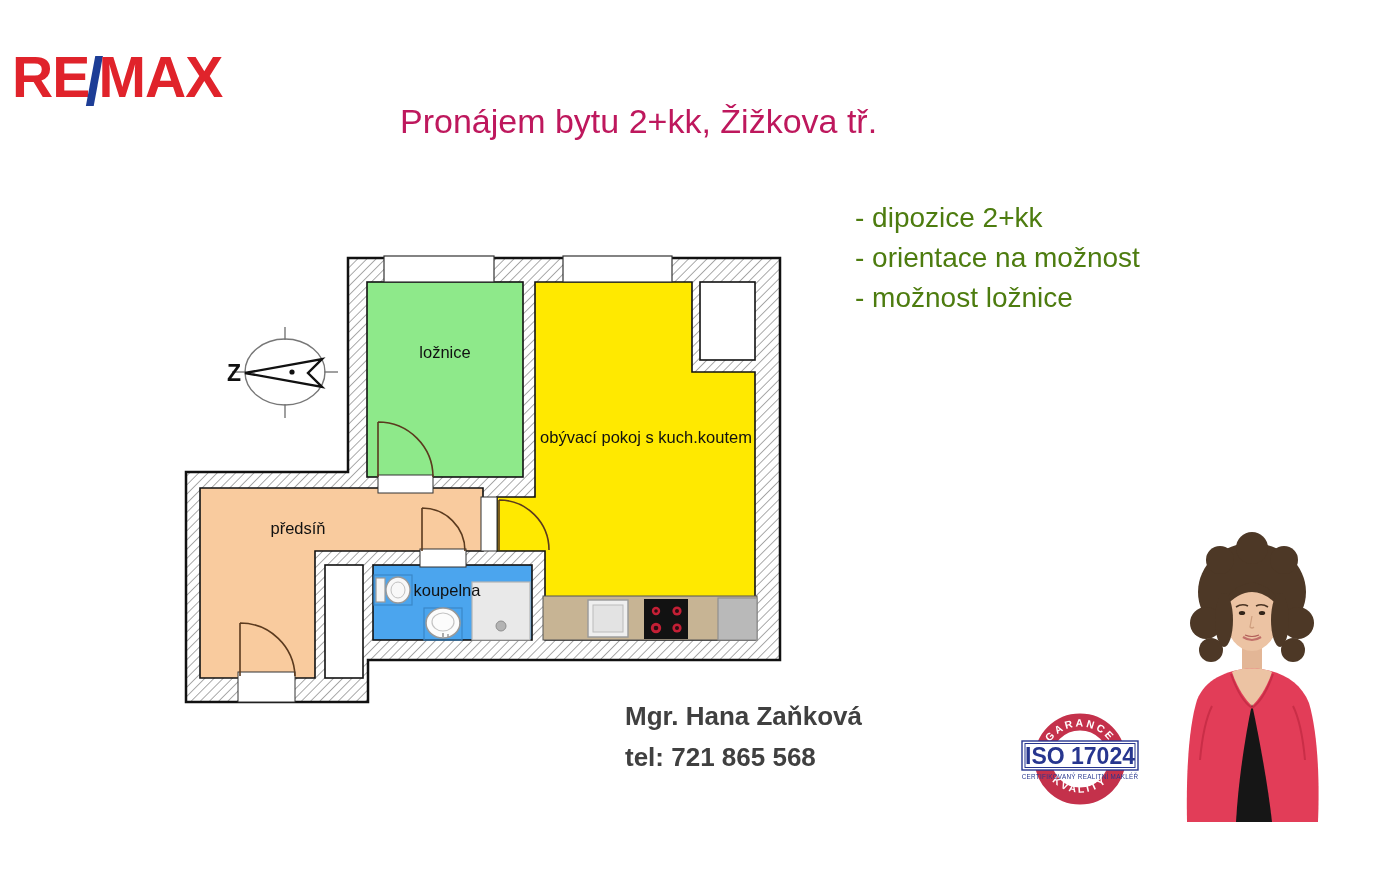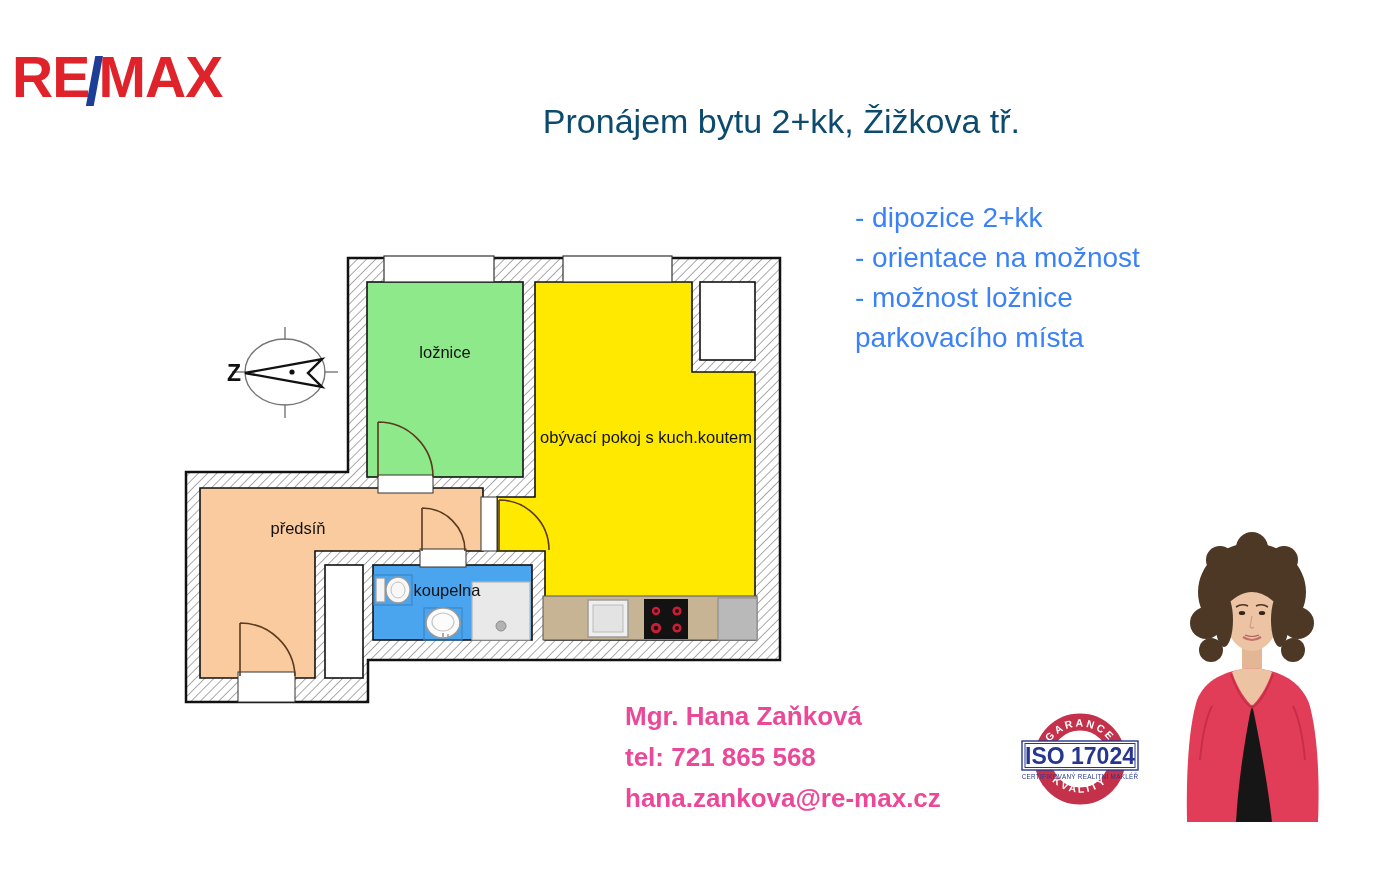--- a/index.html
+++ b/index.html
@@ -4,45 +4,44 @@
 <style>
   html,body{margin:0;padding:0;background:#888;}
   #page{position:relative;width:1377px;height:883px;background:#ffffff;overflow:hidden;
         font-family:"Liberation Sans",sans-serif;}
   .abs{position:absolute;}
   
   #logo{left:12px;top:48px;font-weight:700;font-size:57px;letter-spacing:-1px;line-height:1;}
   #logo .red{color:#e0232b;}
   #logo .slash{color:#1d3d96;font-size:66px;vertical-align:-7px;margin:0 -4px;}
   
-  #title{left:400px;top:102px;width:620px;text-align:right;font-size:34px;color:#0c4a6e;}
+  #title{left:400px;top:102px;width:620px;text-align:left;font-size:34px;color:#be185d;}
   
-  #features{left:855px;top:198px;font-size:28px;color:#3b82f6;}
+  #features{left:855px;top:198px;font-size:28px;color:#4d7c0f;}
   #features .line{height:40px;line-height:40px;white-space:nowrap;}
   
-  #contact{left:625px;top:696px;font-weight:700;font-size:26px;line-height:41px;color:#ec4899;}
+  #contact{left:625px;top:696px;font-weight:700;font-size:26px;line-height:41px;color:#404040;}
   svg text{font-family:"Liberation Sans",sans-serif;}
   .planlabel{font-size:16.5px;fill:#111;}
 </style>
 </head>
 <body>
 
 <div id="page">
 
   <div class="abs" id="logo">
     <span class="red">RE</span><span class="slash">/</span><span class="red">MAX</span>
   </div>
 
   <div class="abs" id="title">Pronájem bytu 2+kk, Žižkova tř.</div>
 
   <div class="abs" id="features">
     <div class="line">- dipozice 2+kk</div>
     <div class="line">- orientace na možnost</div>
     <div class="line">- možnost ložnice</div>
-    <div class="line">parkovacího místa</div>
   </div>
 
   <svg class="abs" style="left:180px;top:250px;" width="620" height="460" viewBox="180 250 620 460">
     <defs>
       <pattern id="hatch" width="6.5" height="6.5" patternUnits="userSpaceOnUse" patternTransform="rotate(-45)">
         <rect width="6.5" height="6.5" fill="#ffffff"></rect>
         <line x1="0" y1="0" x2="6.5" y2="0" stroke="#444" stroke-width="0.9"></line>
       </pattern>
     </defs>
 
@@ -118,21 +117,20 @@
       <line x1="324" y1="372" x2="338" y2="372" stroke="#777" stroke-width="1.4"></line>
       <polygon points="245,373 322,359 308,373 322,387" fill="#fff" stroke="#111" stroke-width="2.4" stroke-linejoin="miter"></polygon>
       <circle cx="292" cy="372" r="2.6" fill="#111"></circle>
       <text x="241" y="381" text-anchor="end" font-size="23" font-weight="700" fill="#111">Z</text>
     </g>
   </svg>
 
   <div class="abs" id="contact">
     <div>Mgr. Hana Zaňková</div>
     <div>tel: 721 865 568</div>
-    <div>hana.zankova@re-max.cz</div>
   </div>
 
   <svg class="abs" style="left:1015px;top:706px;" width="130" height="110" viewBox="1015 706 130 110">
     <circle cx="1080" cy="759" r="37" fill="#fff" stroke="#c4314b" stroke-width="17"></circle>
     <defs>
       <path id="arcTop" d="M 1046 749 A 37 37 0 0 1 1114 749"></path>
       <path id="arcBot" d="M 1042 765 A 40 40 0 0 0 1118 765"></path>
     </defs>
     <text font-size="10.5" font-weight="700" fill="#ffffff" letter-spacing="2.5">
       <textPath href="#arcTop" startOffset="50%" text-anchor="middle">GARANCE</textPath>

